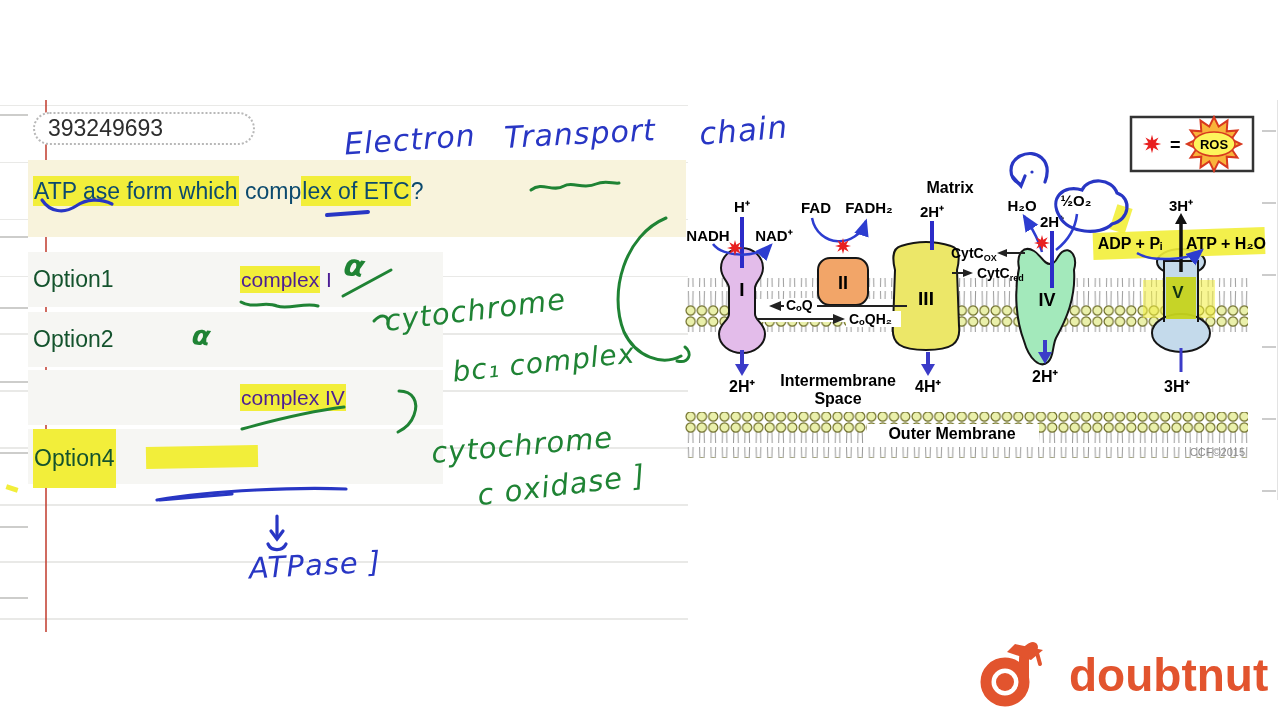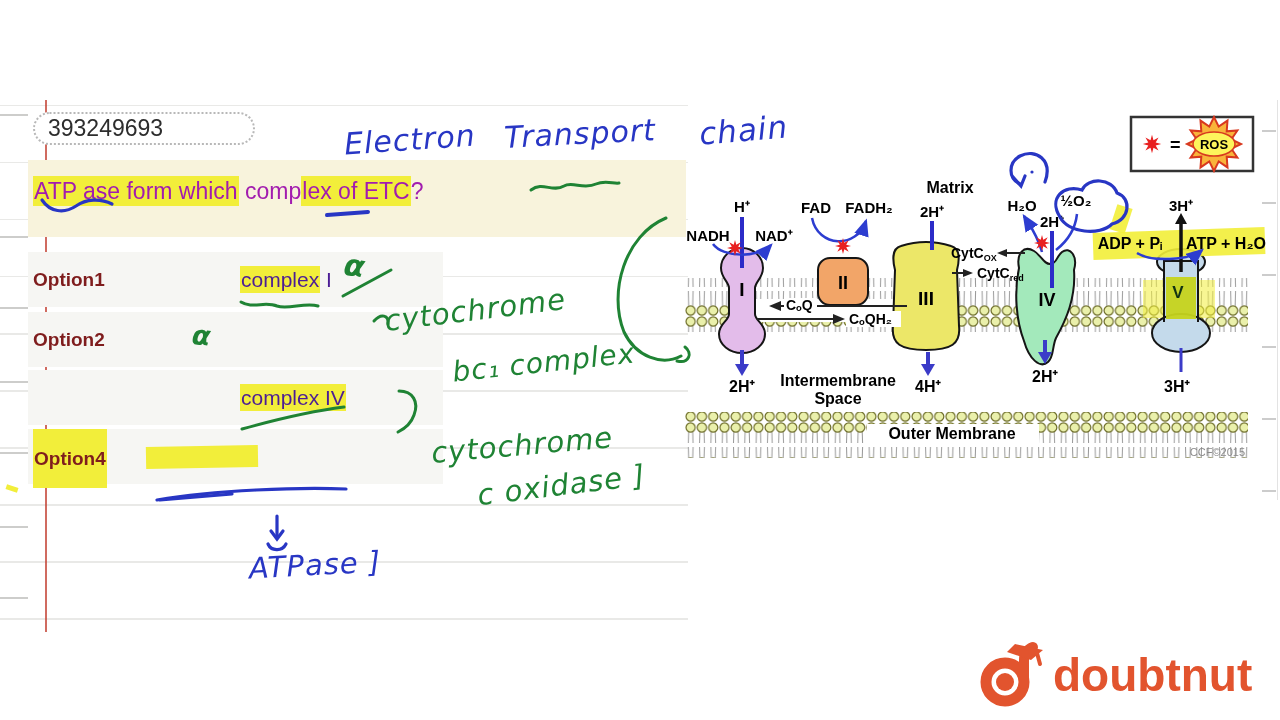--- a/index.html
+++ b/index.html
@@ -12,38 +12,38 @@
   .rule-seg{left:0;width:28px;height:2px;background:#cdcdcb;}
   .red-line{left:45px;top:100px;width:2px;height:532px;background:#c0392b;opacity:.75;}
   .edge-tick{left:1262px;width:14px;height:2px;background:#cccccc;}
   .edge-vline{left:1277px;top:100px;width:1px;height:400px;background:#e3e3e3;}
   
   .id-box{left:33px;top:112px;width:222px;height:33px;background:#fff;
     border:2px dotted #b8b8b8;border-radius:17px;box-sizing:border-box;
     font-size:23px;color:#2d2d2d;line-height:29px;padding-left:13px;}
   
   .q-block{left:28px;top:160px;width:658px;height:77px;background:#f8f3dc;}
-  .q-text{position:absolute;left:5px;top:18px;font-size:23px;color:#a21caf;white-space:nowrap;}
+  .q-text{position:absolute;left:5px;top:18px;font-size:23px;color:#0c4a6e;white-space:nowrap;}
   .hl{background:#f2ee3a;padding:2px 1px;}
   
   .opt-row{left:28px;width:415px;height:55px;background:#f6f6f3;}
-  .opt-label{position:absolute;left:5px;top:0;line-height:55px;font-size:19px;color:#7f1d1d;font-weight:bold;}
+  .opt-label{position:absolute;left:5px;top:0;line-height:55px;font-size:23px;color:#14532d;}
   .opt-value{position:absolute;left:212px;top:0;line-height:55px;font-size:21px;color:#4c1d95;white-space:nowrap;}
   .streak{left:118px;top:17px;width:112px;height:22px;background:#f2ee3a;transform:rotate(-1deg);}
   .dab{left:6px;top:486px;width:12px;height:5px;background:#f2ee3a;transform:rotate(18deg);}
   
   .hw{position:absolute;font-family:"DejaVu Sans",sans-serif;font-style:italic;
       white-space:nowrap;pointer-events:none;letter-spacing:1px;}
   .hw.blue{color:#2836c4;}
   .hw.green{color:#1f8334;}
   svg text{font-family:"Liberation Sans",sans-serif;}
   .overlay{left:0;top:0;pointer-events:none;}
   
   .logo{left:973px;top:638px;width:302px;height:74px;display:flex;align-items:center;}
-  .logo-text{font-size:46px;font-weight:bold;color:#e2542e;letter-spacing:0px;margin-left:6px;}
+  .logo-text{font-size:46px;font-weight:bold;color:#e2542e;letter-spacing:0px;margin-left:22px;}
 </style>
 </head>
 <body>
 
 <div class="abs ruling"></div>
 <div class="abs rule-seg" style="top:114px"></div>
 <div class="abs rule-seg" style="top:236px"></div>
 <div class="abs rule-seg" style="top:307px"></div>
 <div class="abs rule-seg" style="top:381px"></div>
 <div class="abs rule-seg" style="top:452px"></div>

